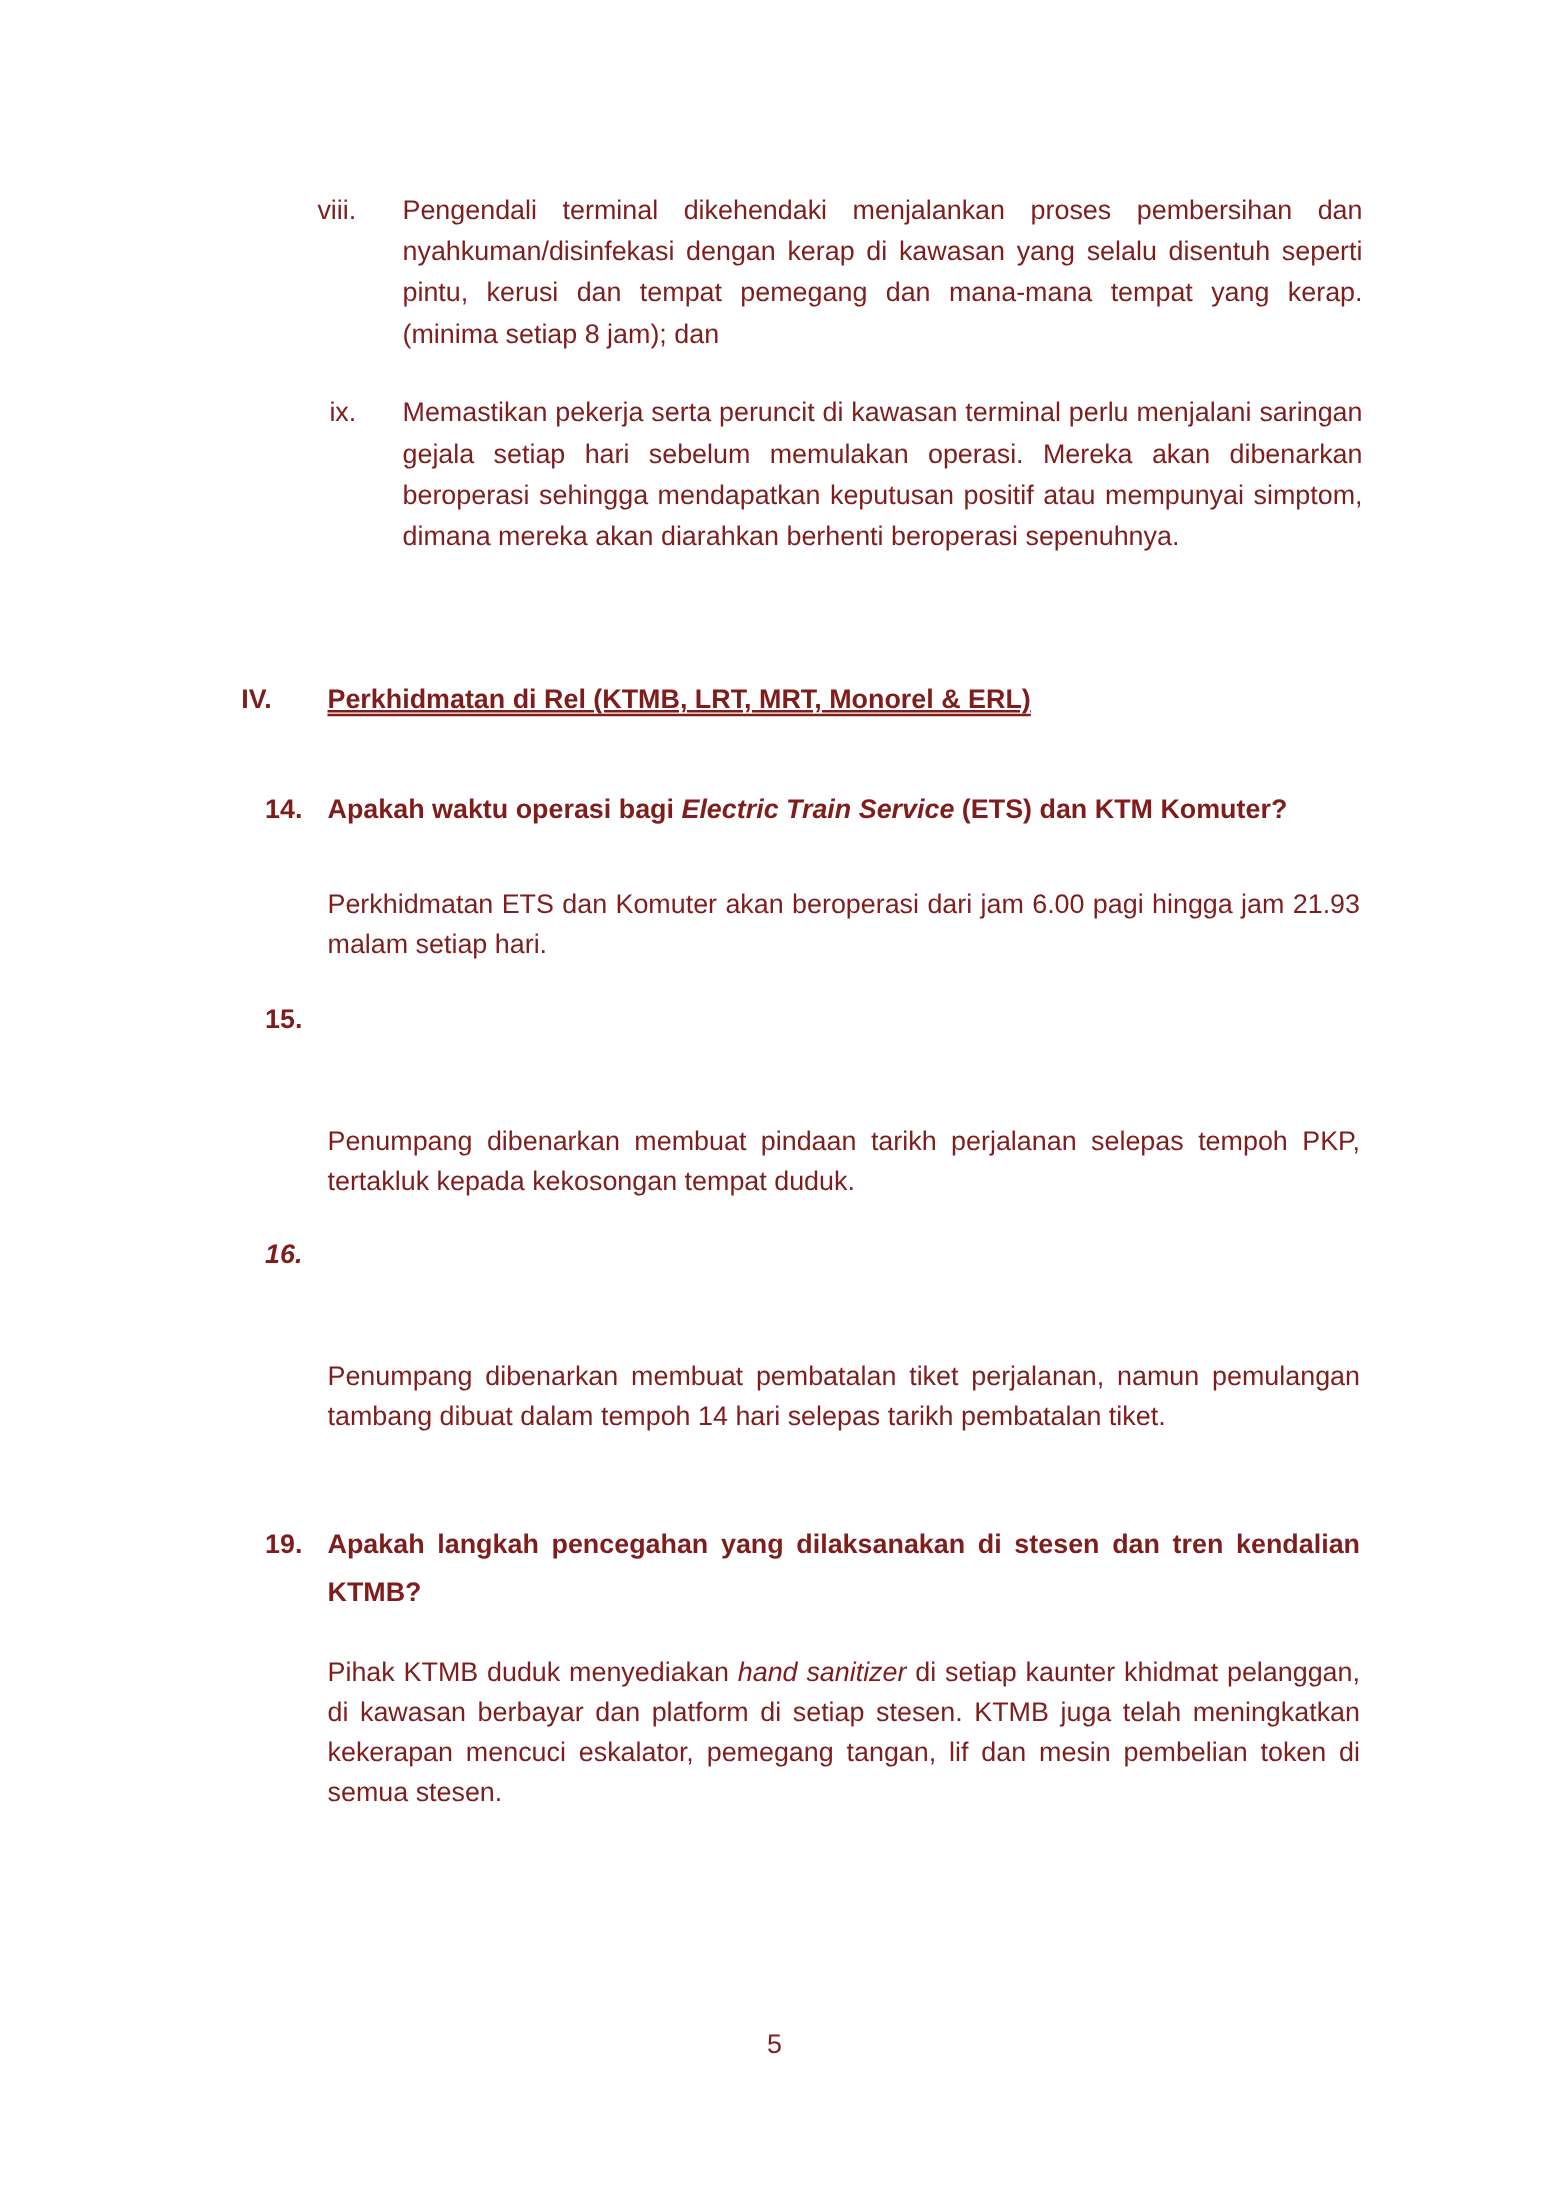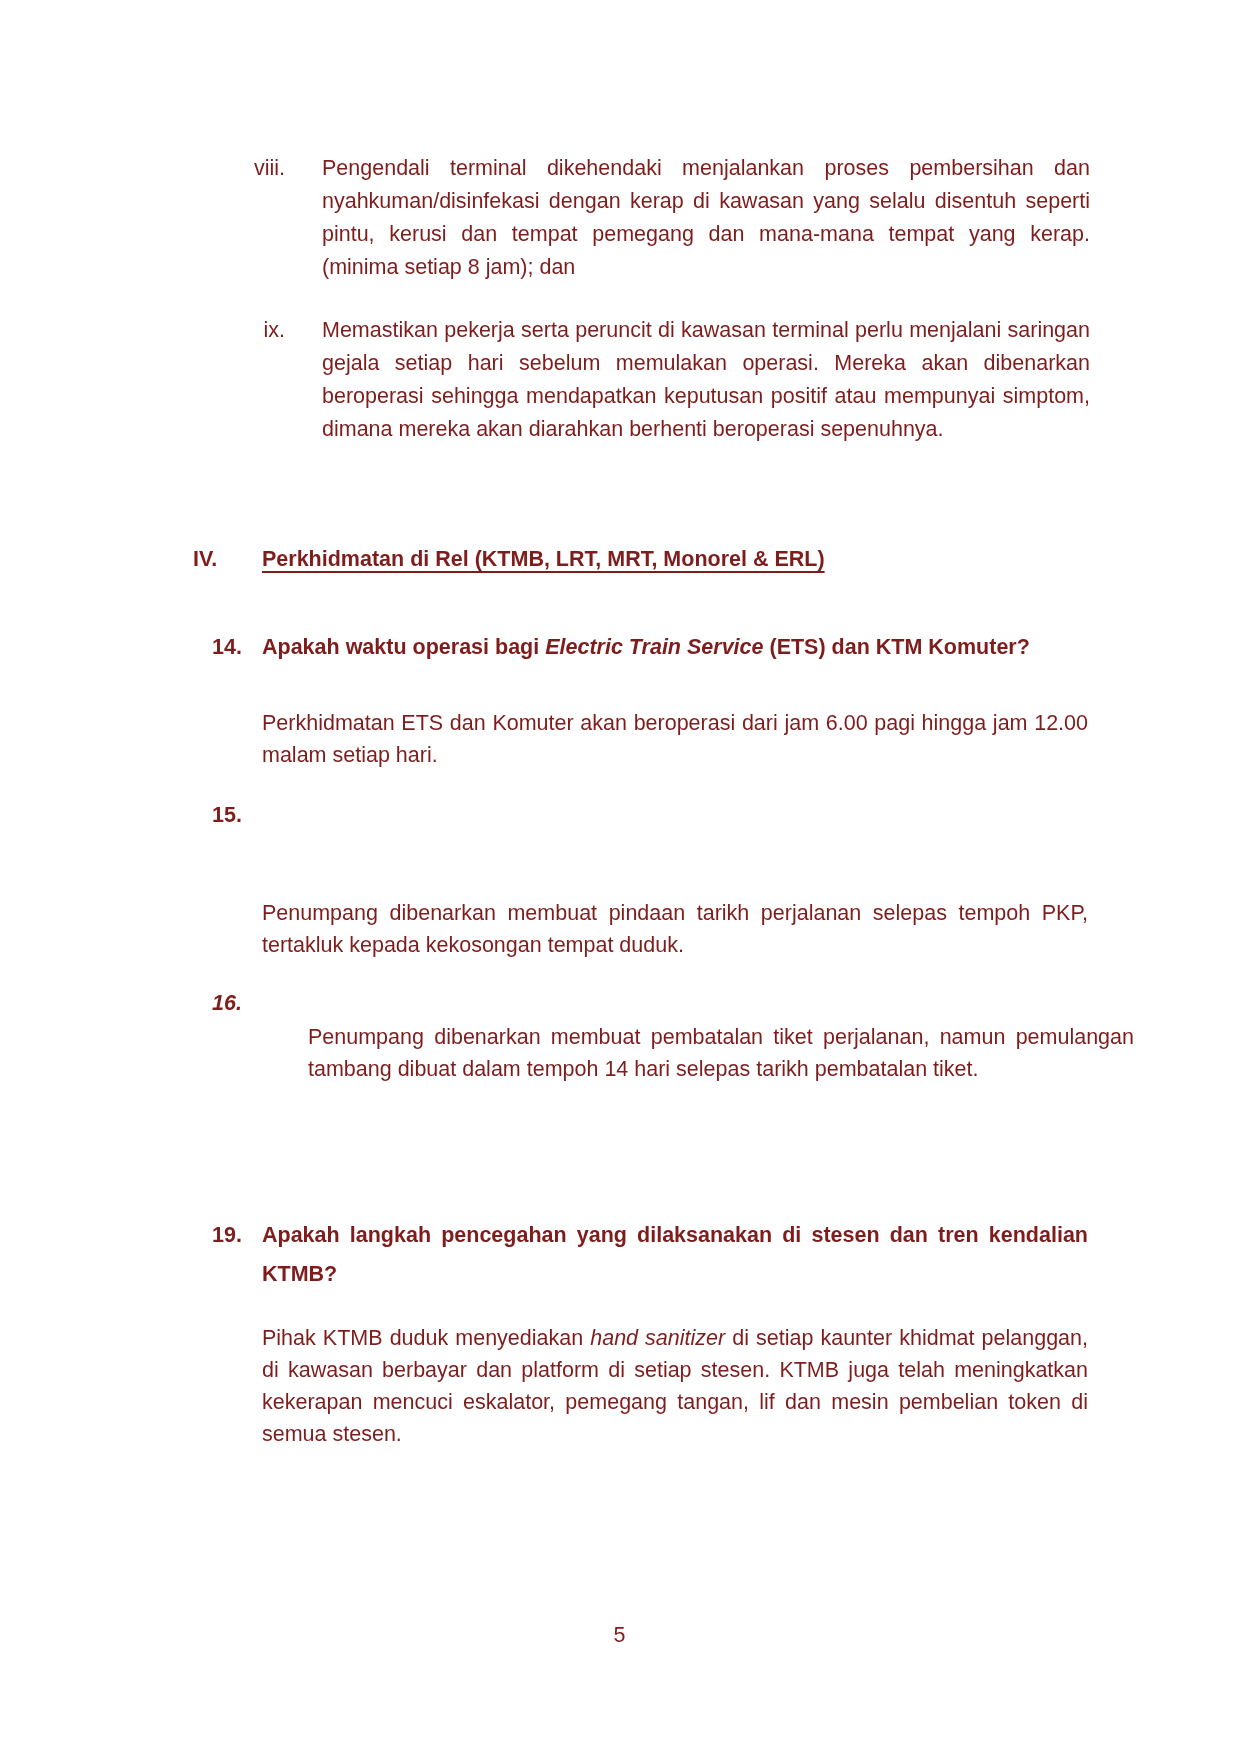--- a/index.html
+++ b/index.html
@@ -33,20 +33,21 @@
     text-align: right;
   }
   
   .section-heading {
     position: absolute;
     left: 262px;
     width: 828px;
     font-size: 21.5px;
     line-height: 33px;
     font-weight: bold;
+    text-decoration: underline;
   }
   .section-heading .marker {
     position: absolute;
     top: 0;
     left: -69px;
     white-space: nowrap;
   }
   .section-heading .title {
     text-decoration: underline;
     text-decoration-thickness: 2px;
@@ -107,33 +108,33 @@
   <div class="section-heading" style="top:543px;">
     <span class="marker">IV.</span>
     <span class="title">Perkhidmatan di Rel (KTMB, LRT, MRT, Monorel &amp; ERL)</span>
   </div>
 
   <div class="question" style="top:628px;">
     <span class="num" style="font-weight:bold;">14.</span>
     <span>Apakah waktu operasi bagi </span><span class="i">Electric Train Service</span><span> (ETS) dan KTM Komuter?</span>
   </div>
 
-  <div class="answer" style="top:707px;">Perkhidmatan ETS dan Komuter akan beroperasi dari jam 6.00 pagi hingga jam 12.00 malam setiap hari.</div>
+  <div class="answer" style="top:707px;">Perkhidmatan ETS dan Komuter akan beroperasi dari jam 6.00 pagi hingga jam 21.93 malam setiap hari.</div>
 
   <div class="question" style="top:796px;">
     <span class="num" style="font-weight:bold;">15.</span>
   </div>
 
   <div class="answer" style="top:897px;">Penumpang dibenarkan membuat pindaan tarikh perjalanan selepas tempoh PKP, tertakluk kepada kekosongan tempat duduk.</div>
 
   <div class="question" style="top:984px;">
     <span class="num" style="font-weight:bold;font-style:italic;">16.</span>
   </div>
 
-  <div class="answer" style="top:1021px;margin-left:46px;">Penumpang dibenarkan membuat pembatalan tiket perjalanan, namun pemulangan tambang dibuat dalam tempoh 14 hari selepas tarikh pembatalan tiket.</div>
+  <div class="answer" style="top:1085px;">Penumpang dibenarkan membuat pembatalan tiket perjalanan, namun pemulangan tambang dibuat dalam tempoh 14 hari selepas tarikh pembatalan tiket.</div>
 
   <div class="question" style="top:1216px;">
     <span class="num" style="font-weight:bold;">19.</span>
     <span>Apakah langkah pencegahan yang dilaksanakan di stesen dan tren kendalian KTMB?</span>
   </div>
 
   <div class="answer" style="top:1322px;">
     <span>Pihak KTMB duduk menyediakan </span><span class="i">hand sanitizer</span><span> di setiap kaunter khidmat pelanggan, di kawasan berbayar dan platform di setiap stesen. KTMB juga telah meningkatkan kekerapan mencuci eskalator, pemegang tangan, lif dan mesin pembelian token di semua stesen.</span>
   </div>
 

